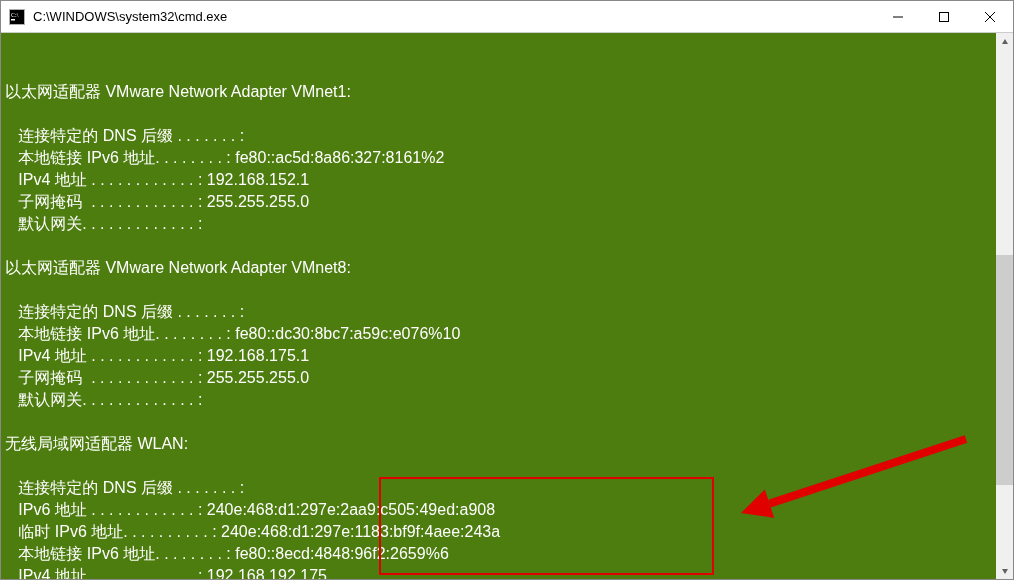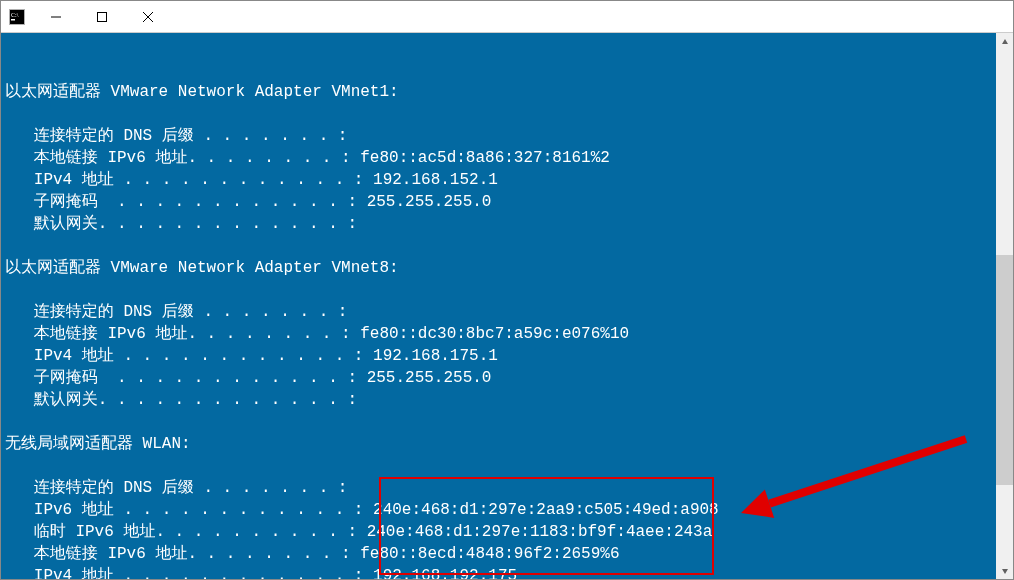--- a/index.html
+++ b/index.html
@@ -52,23 +52,23 @@
     align-items: center;
     justify-content: center;
     font-size: 10px;
     font-family: "Segoe MDL2 Assets", sans-serif;
     cursor: pointer;
   }
   .win-btn svg { display:block; }
 
   .terminal {
     flex: 1;
-    background: #0369a1;
+    background: #4d7c0f;
     color: #fff;
-    font-family: Liberation Mono, monospace;
+    font-family: Liberation Sans, sans-serif;
     font-size: 16px;
     line-height: 22px;
     padding: 4px 2px 4px 4px;
     overflow-y: auto;
     position: relative;
     white-space: pre;
   }
   .terminal-content { position: relative; }
 
   
@@ -122,20 +122,21 @@
 
   <div class="titlebar">
     <span class="app-icon">
       <svg viewBox="0 0 16 16" width="16" height="16">
         <rect x="0" y="0" width="16" height="16" fill="#000"></rect>
         <rect x="0.5" y="0.5" width="15" height="15" fill="none" stroke="#b0b0b0" stroke-width="1"></rect>
         <text x="2" y="8" font-size="6" fill="#fff" font-family="Consolas">C:\</text>
         <rect x="2" y="10" width="4" height="1.5" fill="#fff"></rect>
       </svg>
     </span>
+    <span class="title-text">C:\WINDOWS\system32\cmd.exe</span>
     <div class="win-controls">
       <div class="win-btn">
         <svg width="10" height="10" viewBox="0 0 10 10">
             <line x1="0" y1="5" x2="10" y2="5" stroke="#000" stroke-width="1"></line>
           </svg>
       </div>
       <div class="win-btn">
         <svg width="10" height="10" viewBox="0 0 10 10">
             <rect x="0.5" y="0.5" width="9" height="9" fill="none" stroke="#000" stroke-width="1"></rect>
           </svg>

